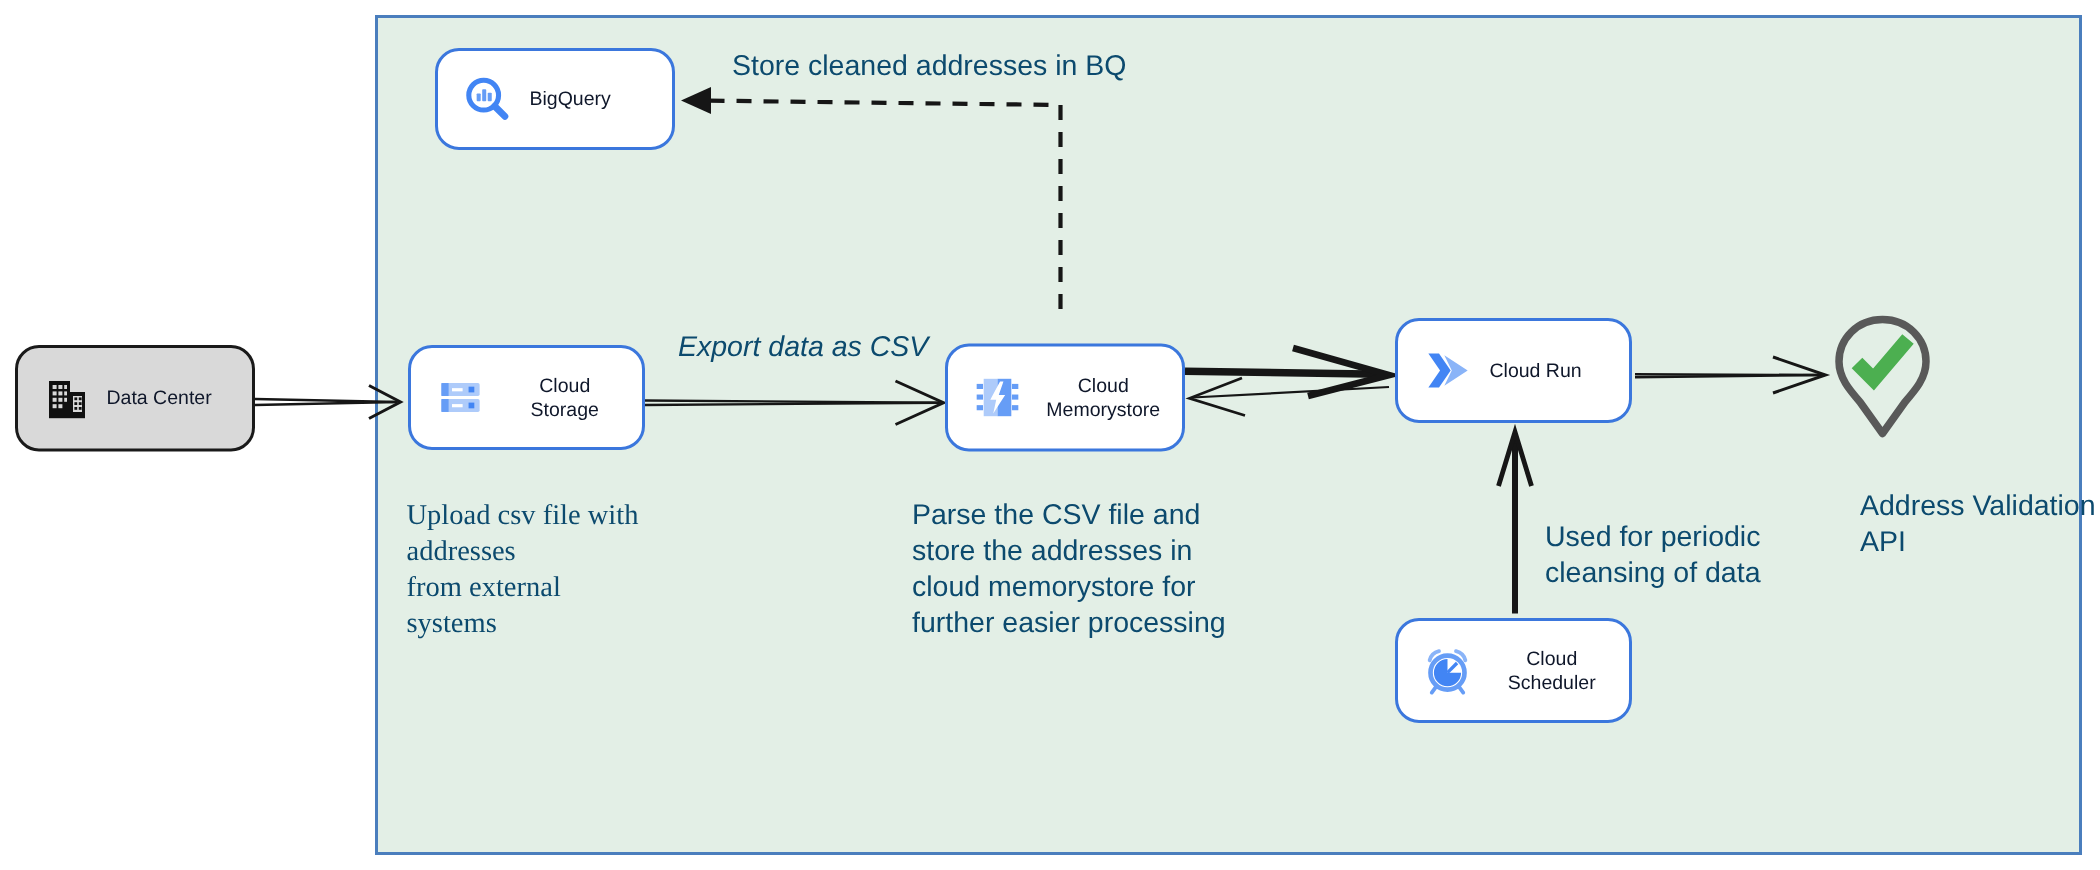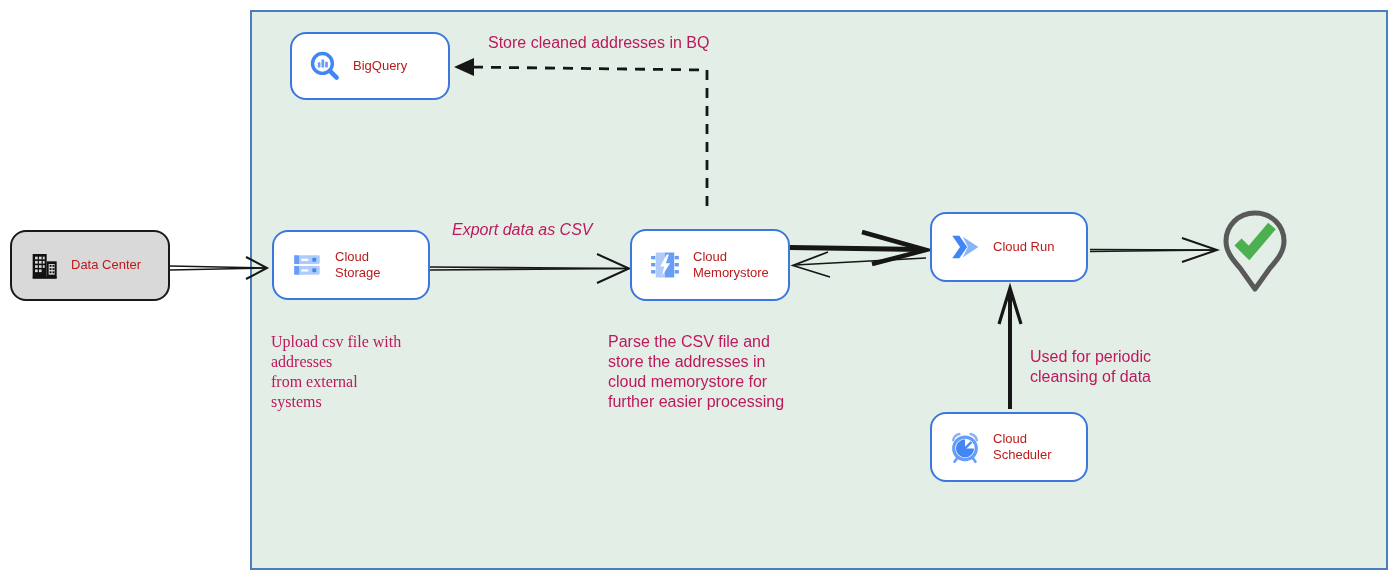--- a/index.html
+++ b/index.html
@@ -19,37 +19,37 @@
   .edge-fill{fill:var(--edge,#161616);stroke:none;}
 
   
   .node{
     position:absolute;display:flex;align-items:center;gap:11px;
     background:var(--node-fill,#ffffff);
     border:2.5px solid var(--node-border,#3b77dd);
     border-radius:16px;box-sizing:border-box;
     padding:0 10px 0 16px;z-index:2;
   }
-  .node .label{font-size:13px;line-height:1.25;color:#b91c1c;}
+  .node .label{font-size:13px;line-height:1.25;color:#0f172a;text-align:center;}
   .node .icon{flex:0 0 auto;display:flex;align-items:center;}
 
   .n-datacenter{left:10px;top:230px;width:160px;height:71px;
     background:var(--datacenter-fill,#d9d9d9);
     border:2.5px solid var(--datacenter-border,#1a1a1a);}
   .n-bigquery{left:290px;top:32px;width:160px;height:68px;}
   .n-storage{left:272px;top:230px;width:158px;height:70px;}
   .n-memorystore{left:630px;top:229px;width:160px;height:72px;}
   .n-run{left:930px;top:212px;width:158px;height:70px;}
   .n-scheduler{left:930px;top:412px;width:158px;height:70px;}
 
   
   .pin{position:absolute;left:1220px;top:209px;width:70px;height:100px;z-index:2;}
 
   
-  .note{position:absolute;z-index:2;font-size:16px;line-height:1.26;white-space:pre-line;color:#be185d;}
+  .note{position:absolute;z-index:2;font-size:19px;line-height:1.26;white-space:pre-line;color:#0c4a6e;}
   .note-store-bq{left:488px;top:33px;}
   .note-export{left:452px;top:220px;font-style:italic;}
   .note-upload{left:271px;top:332px;font-family:Liberation Serif, serif;}
   .note-parse{left:608px;top:332px;}
   .note-periodic{left:1030px;top:347px;}
   .note-address{left:1240px;top:326px;}
 </style>
 </head>
 <body>
 
@@ -218,14 +218,16 @@
   <div class="note note-upload">Upload csv file with
 addresses
 from external
 systems</div>
   <div class="note note-periodic">Used for periodic
 cleansing of data</div>
   <div class="note note-parse">Parse the CSV file and
 store the addresses in
 cloud  memorystore for
 further easier processing</div>
+  <div class="note note-address">Address Validation
+API</div>
 
 </div>
 
 </body></html>

